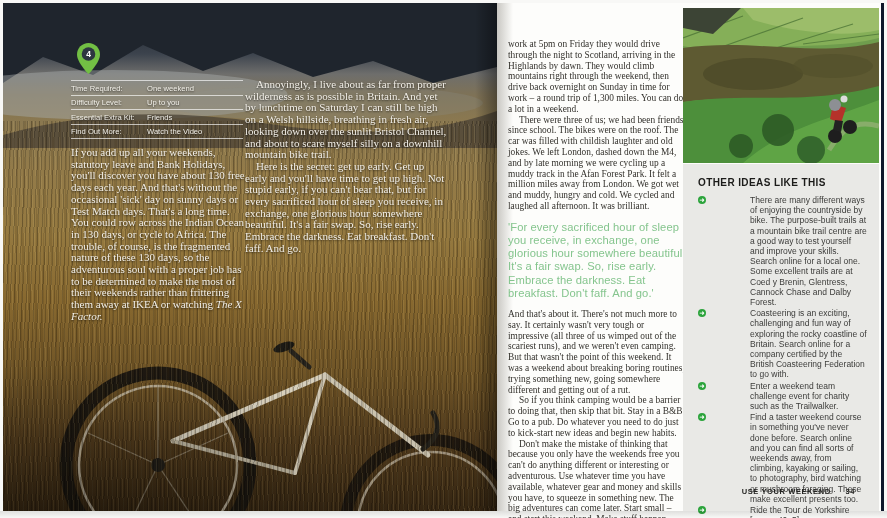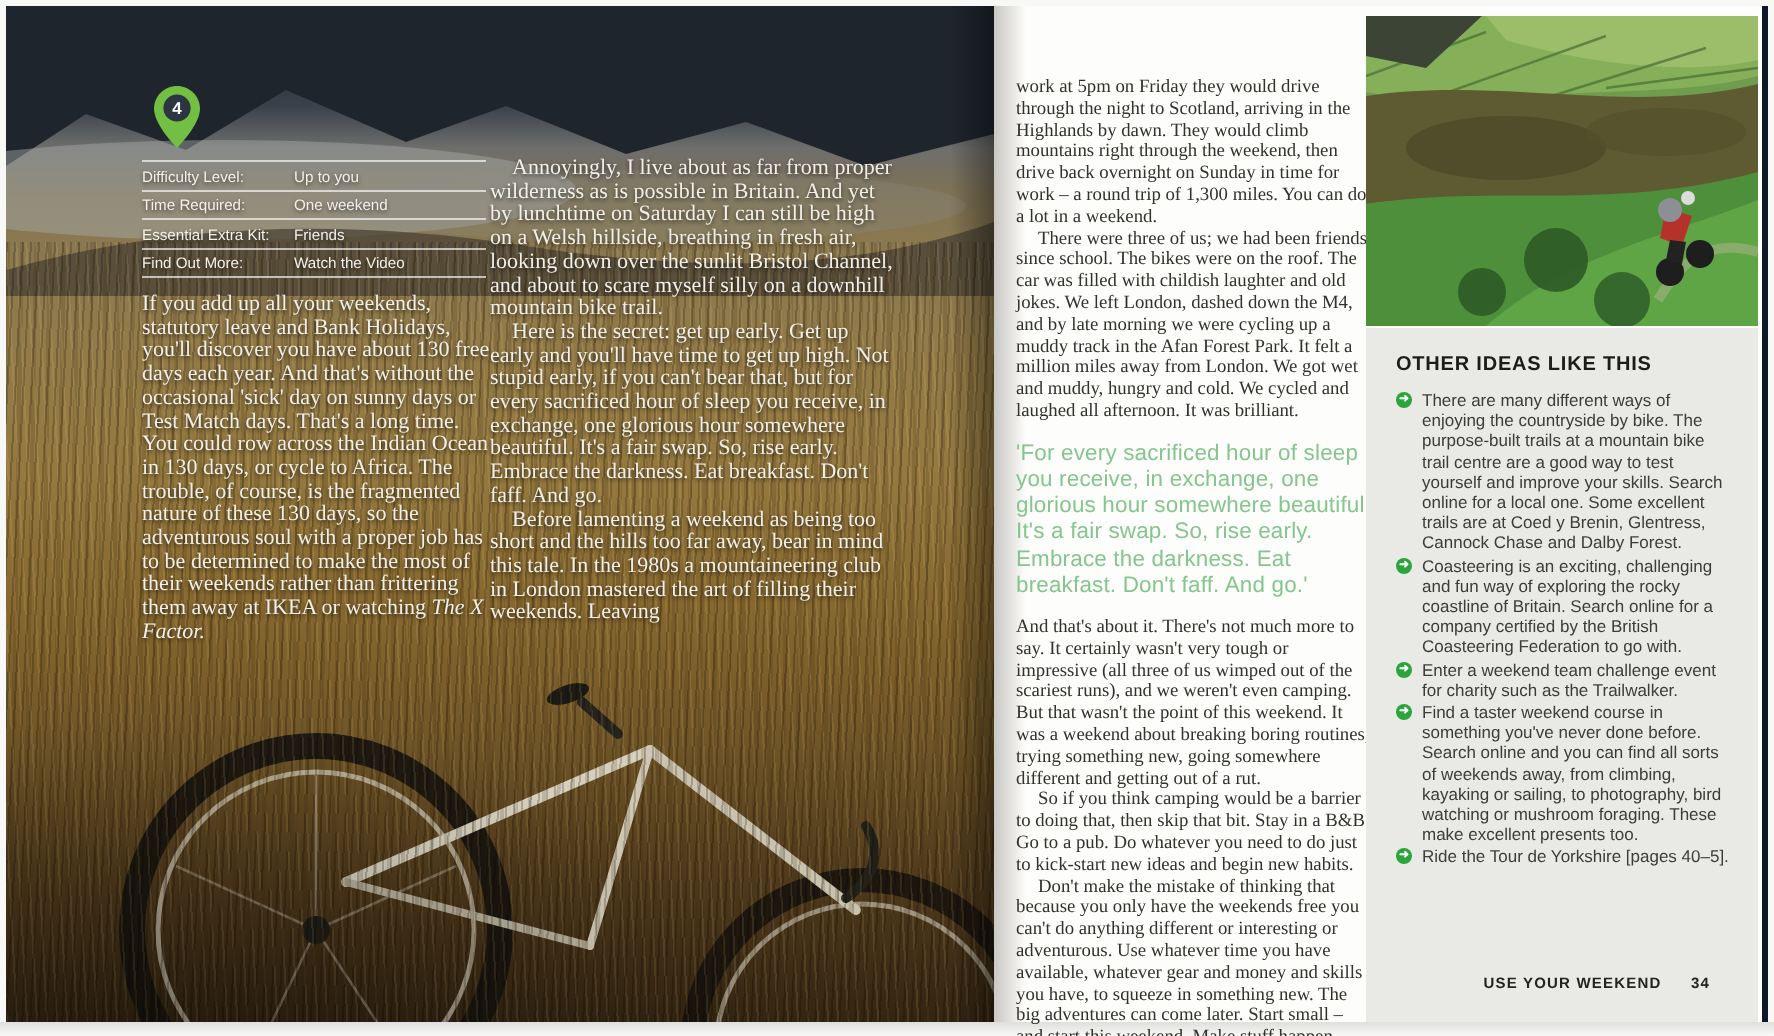--- a/index.html
+++ b/index.html
@@ -56,21 +56,21 @@
     line-height:13.2px;color:#85c58e;letter-spacing:0.1px;}
 
   .sidebar-photo{position:absolute;left:186px;top:5px;width:196px;height:155px;overflow:hidden;}
   .sidebar-panel{position:absolute;left:186px;top:161px;width:196px;height:347px;
     background:#e9e9e6;box-sizing:border-box;padding:13px 12px 0 15px;}
   .sidebar-heading{margin:0 0 7px 0;font-size:10px;font-weight:bold;color:#1c1c1a;
     letter-spacing:0.4px;}
   .bullet-row{display:flex;gap:5px;margin:0 0 1px 0;}
   .bullet-icon{flex:none;width:8px;height:8px;margin-top:1px;border-radius:50%;background:#2ca43c;
     color:#ffffff;font-size:6px;line-height:8px;text-align:center;font-weight:bold;}
-  .bullet-text{flex:1;font-size:8.5px;line-height:10.2px;color:#3c3c3a;}
+  .bullet-text{flex:1;font-size:8.5px;line-height:10.2px;color:#3c3c3a;margin-left:39px;}
 
   .folio{position:absolute;right:24px;bottom:15px;font-size:7.5px;font-weight:bold;
     color:#232321;letter-spacing:0.6px;}
   .folio .folio-num{margin-left:12px;}
 </style>
 </head>
 <body>
 
 <div class="spread">
 
@@ -111,45 +111,44 @@
     <header class="chapter-header">
       <svg class="pin" viewBox="0 0 23 31" aria-hidden="true">
         <path d="M11.5,0 C5.1,0 0,5.1 0,11.4 C0,19.5 11.5,31 11.5,31 C11.5,31 23,19.5 23,11.4 C23,5.1 17.9,0 11.5,0 Z" fill="#72bf44"></path>
         <circle cx="11.5" cy="11" r="6.8" fill="#2d3640"></circle>
         <text x="11.5" y="14" text-anchor="middle" font-size="8.5" font-weight="bold" fill="#ffffff" font-family="Liberation Sans, sans-serif">4</text>
       </svg>
     </header>
 
     <div class="info-box">
       <div class="info-row">
+        <span class="info-label">Time Required:</span>
+        <span class="info-value">One weekend</span>
+      </div>
+      <div class="info-row">
         <span class="info-label">Difficulty Level:</span>
         <span class="info-value">Up to you</span>
-      </div>
-      <div class="info-row">
-        <span class="info-label">Time Required:</span>
-        <span class="info-value">One weekend</span>
       </div>
       <div class="info-row">
         <span class="info-label">Essential Extra Kit:</span>
         <span class="info-value">Friends</span>
       </div>
       <div class="info-row">
         <span class="info-label">Find Out More:</span>
         <span class="info-value">Watch the Video</span>
       </div>
     </div>
 
     <div class="col1 photo-text">
       <p><span>If you add up all your weekends, statutory leave and Bank Holidays, you'll discover you have about 130 free days each year. And that's without the occasional 'sick' day on sunny days or Test Match days. That's a long time. You could row across the Indian Ocean in 130 days, or cycle to Africa. The trouble, of course, is the fragmented nature of these 130 days, so the adventurous soul with a proper job has to be determined to make the most of their weekends rather than frittering them away at IKEA or watching </span><i>The X Factor.</i></p>
     </div>
 
     <div class="col2 photo-text">
       <p class="indent">Annoyingly, I live about as far from proper wilderness as is possible in Britain. And yet by lunchtime on Saturday I can still be high on a Welsh hillside, breathing in fresh air, looking down over the sunlit Bristol Channel, and about to scare myself silly on a downhill mountain bike trail.</p>
       <p class="indent">Here is the secret: get up early. Get up early and you'll have time to get up high. Not stupid early, if you can't bear that, but for every sacrificed hour of sleep you receive, in exchange, one glorious hour somewhere beautiful. It's a fair swap. So, rise early. Embrace the darkness. Eat breakfast. Don't faff. And go.</p>
-      <p class="indent">Before lamenting a weekend as being too short and the hills too far away, bear in mind this tale. In the 1980s a mountaineering club in London mastered the art of filling their weekends. Leaving</p>
     </div>
   </section>
 
   <section class="page-right">
 
     <div class="col3">
       <p>work at 5pm on Friday they would drive through the night to Scotland, arriving in the Highlands by dawn. They would climb mountains right through the weekend, then drive back overnight on Sunday in time for work – a round trip of 1,300 miles. You can do a lot in a weekend.</p>
       <p class="indent">There were three of us; we had been friends since school. The bikes were on the roof. The car was filled with childish laughter and old jokes. We left London, dashed down the M4, and by late morning we were cycling up a muddy track in the Afan Forest Park. It felt a million miles away from London. We got wet and muddy, hungry and cold. We cycled and laughed all afternoon. It was brilliant.</p>
       <div class="pull-quote">'For every sacrificed hour of sleep you receive, in exchange, one glorious hour somewhere beautiful. It's a fair swap. So, rise early. Embrace the darkness. Eat breakfast. Don't faff. And go.'</div>
       <p>And that's about it. There's not much more to say. It certainly wasn't very tough or impressive (all three of us wimped out of the scariest runs), and we weren't even camping. But that wasn't the point of this weekend. It was a weekend about breaking boring routines, trying something new, going somewhere different and getting out of a rut.</p>

